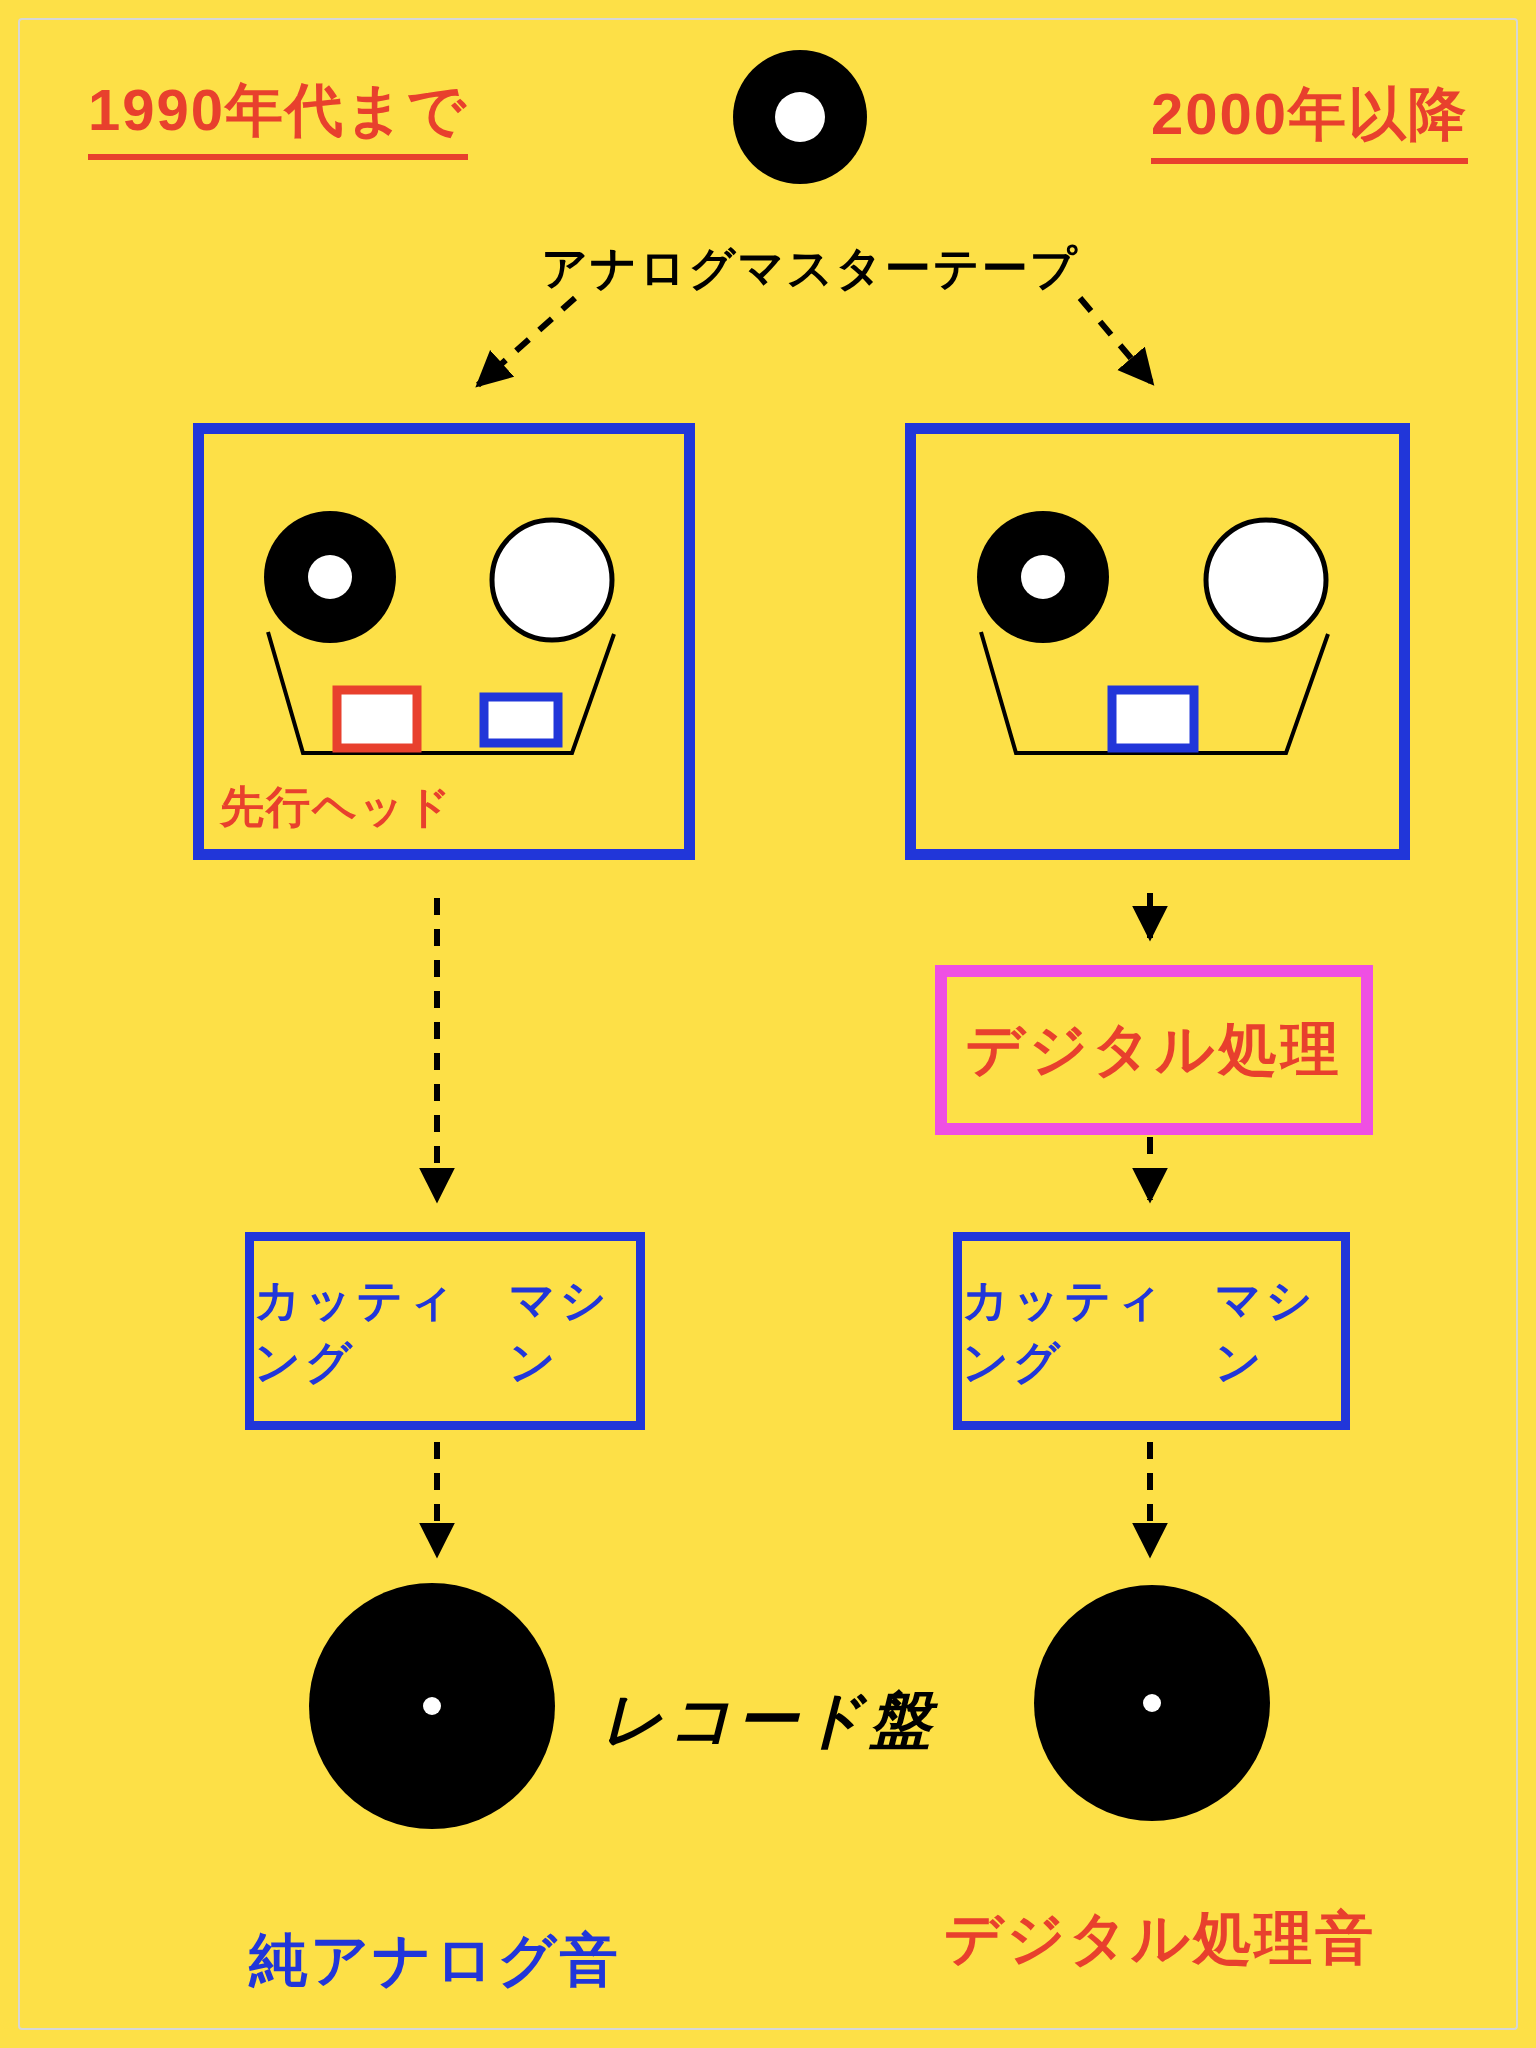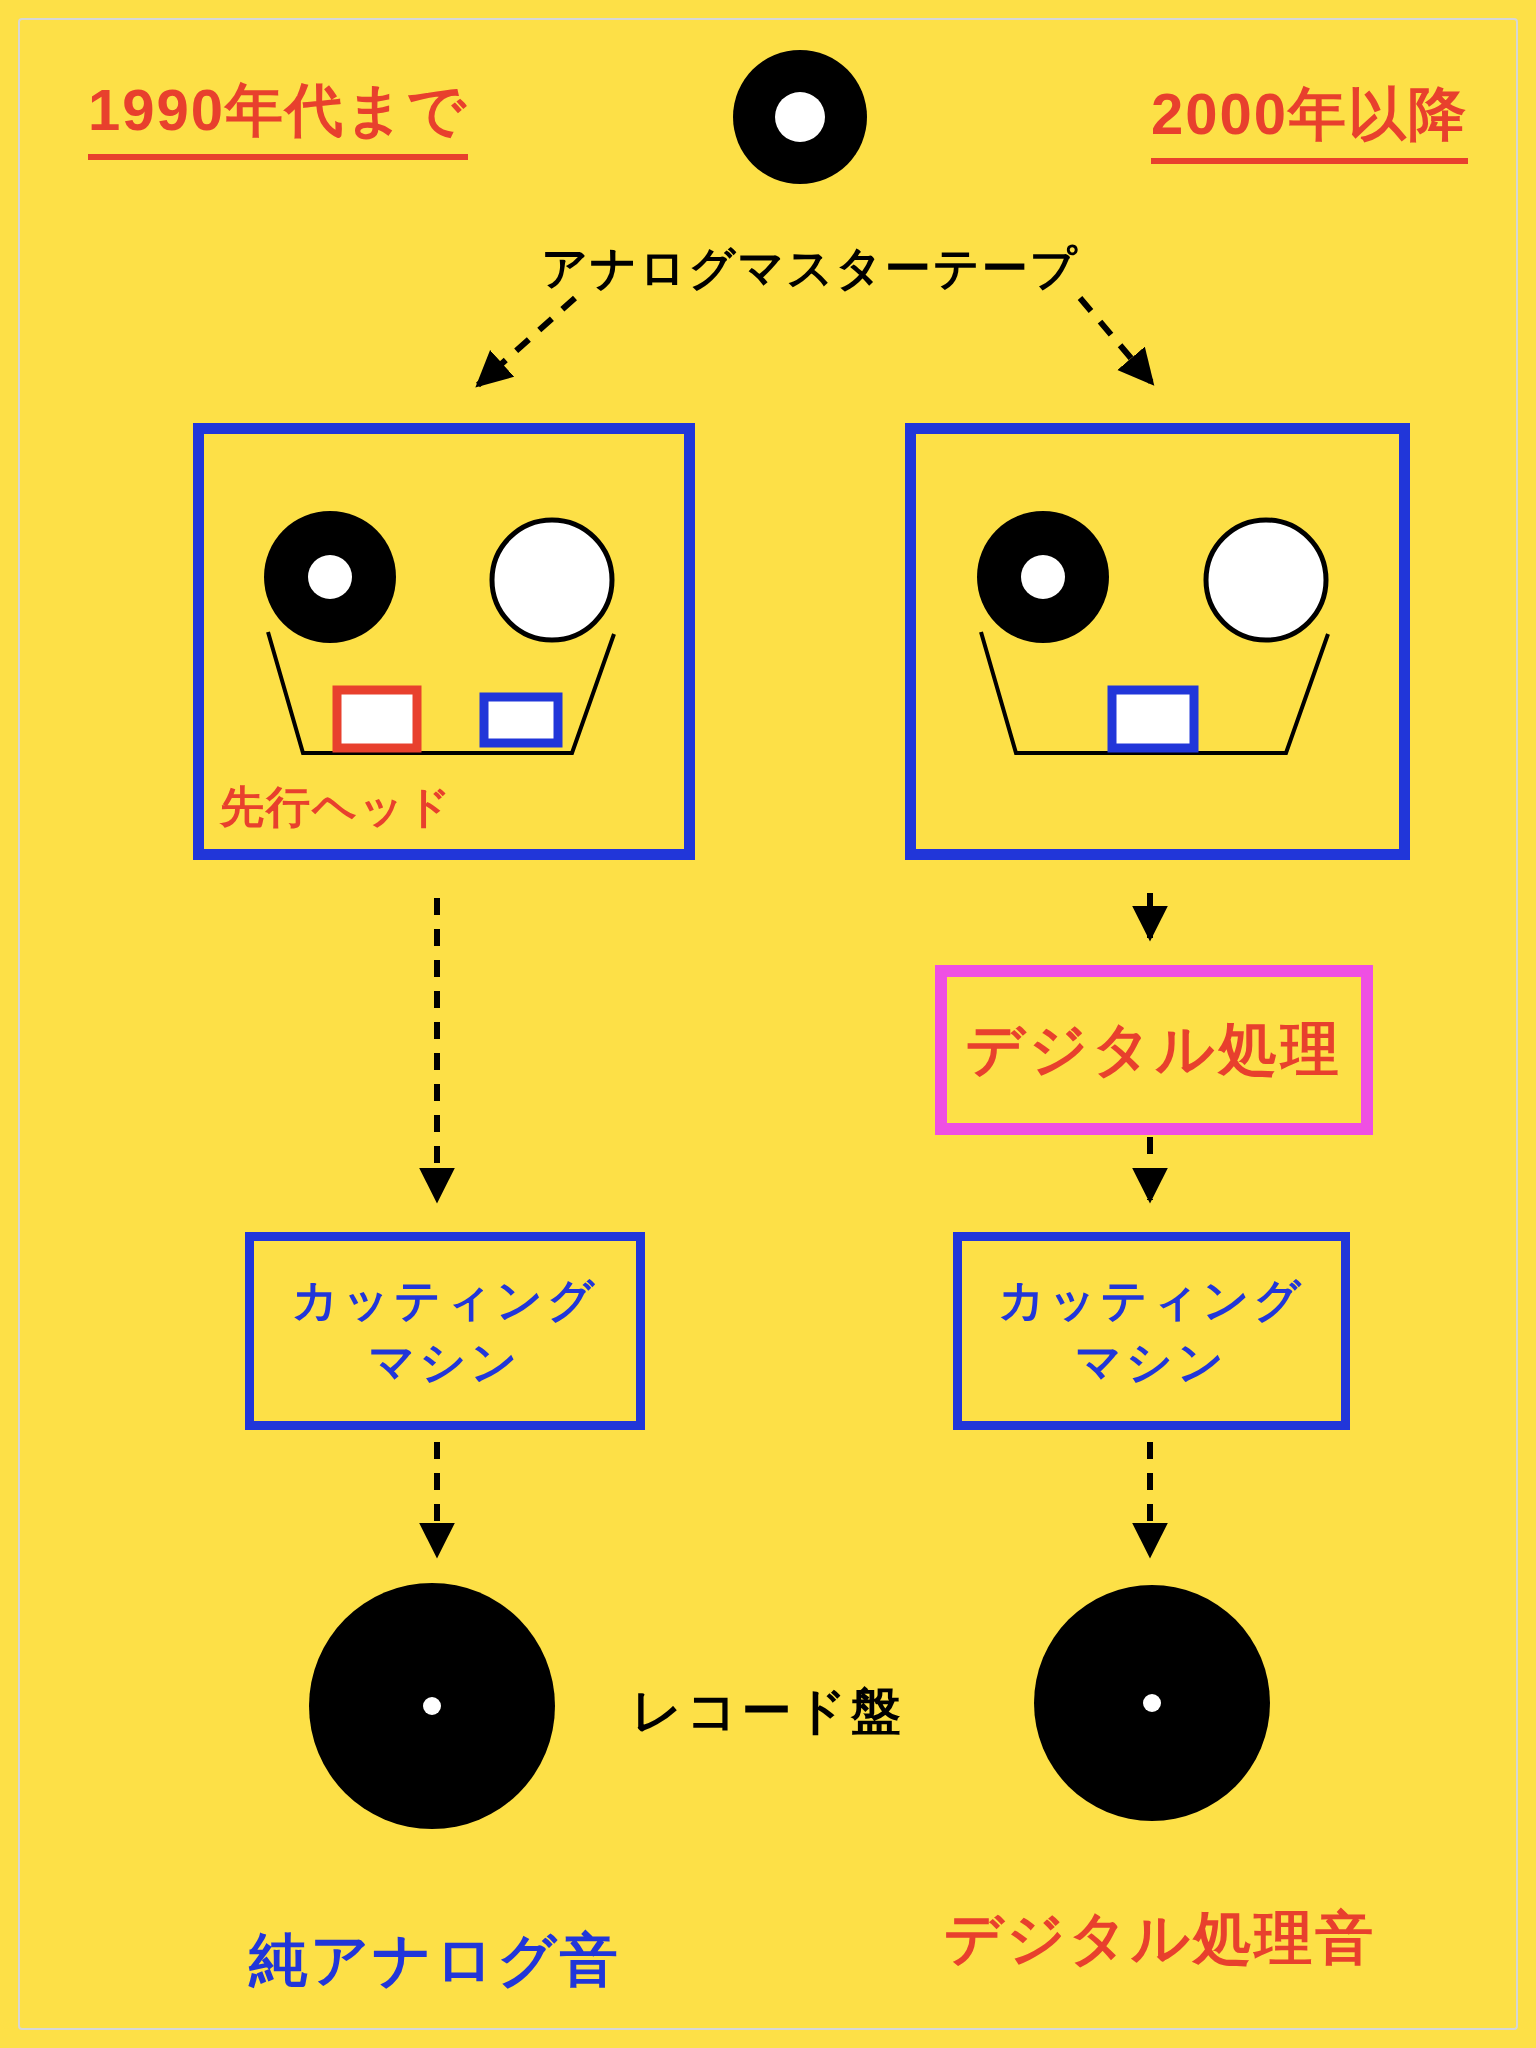--- a/index.html
+++ b/index.html
@@ -48,26 +48,26 @@
   .preview-head-label{left:220px;top:778px;font-size:44px;color:var(--red);letter-spacing:2px;}
   .digital-box{
     position:absolute;left:935px;top:965px;width:438px;height:170px;
     border:12px solid var(--magenta);
     display:flex;align-items:center;justify-content:center;
   }
   .digital-box .label-inner{font-weight:700;font-size:58px;color:var(--red);letter-spacing:4px;}
   .cutting-box{
     position:absolute;
     border:9px solid var(--blue);
-    display:flex;flex-direction:column;align-items:center;justify-content:center;
+    display:flex;flex-direction:row;align-items:center;justify-content:center;
     color:var(--blue);font-weight:700;font-size:46px;line-height:1.35;letter-spacing:4px;
   }
   .cutting-left{left:245px;top:1232px;width:400px;height:198px;}
   .cutting-right{left:953px;top:1232px;width:397px;height:198px;}
-  .record-label{left:0;right:0;top:1678px;text-align:center;font-size:50px;letter-spacing:4px;}
+  .record-label{left:0;right:0;top:1678px;text-align:center;font-size:62px;letter-spacing:4px;font-style:italic;}
   .result{font-size:58px;text-align:center;letter-spacing:3px;}
   .result-left{left:185px;top:1898px;width:500px;color:var(--blue);margin-top:24px;}
   .result-right{left:915px;top:1900px;width:490px;color:var(--red);}
 
   
   .arrow{stroke:var(--ink);stroke-width:6;fill:none;stroke-dasharray:17 14;}
   .tapeline{stroke:var(--ink);stroke-width:4;fill:none;}
   .reel-black{fill:var(--ink);}
   .reel-hub{fill:#ffffff;}
   .reel-outline{fill:#ffffff;stroke:var(--ink);stroke-width:5;}

